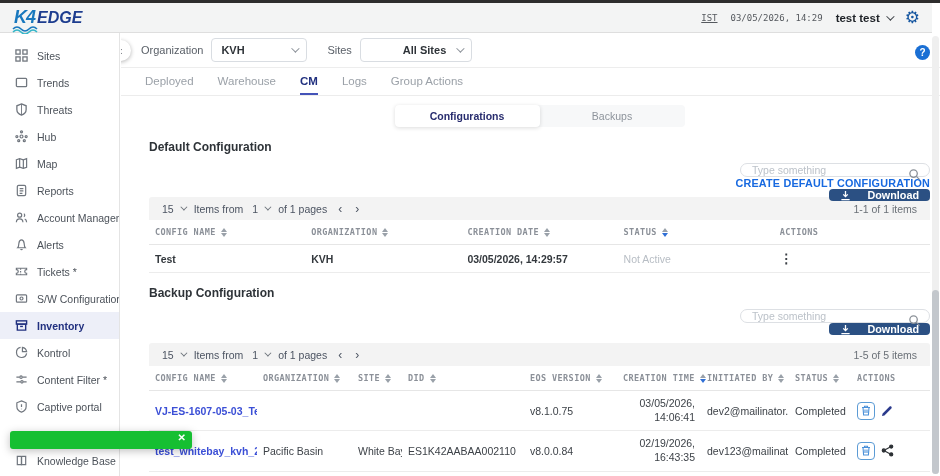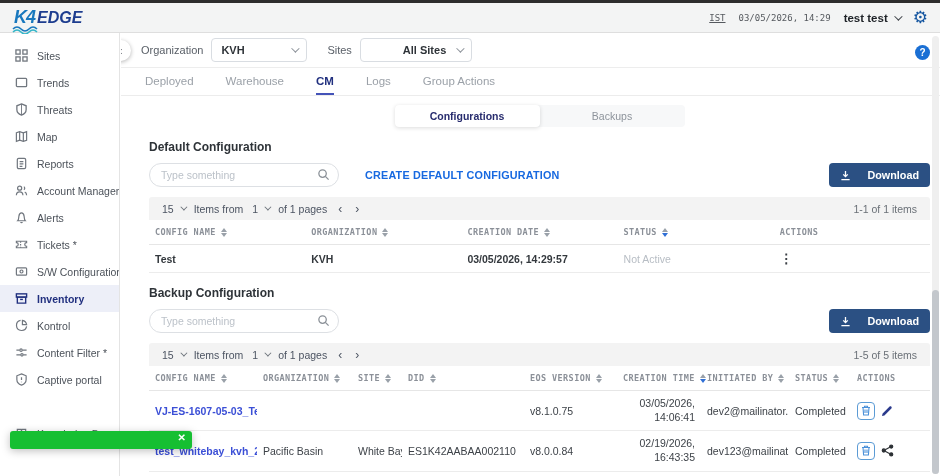--- a/index.html
+++ b/index.html
@@ -4,21 +4,21 @@
 <style>
   * { margin:0; padding:0; box-sizing:border-box; }
   html,body { width:940px; height:476px; }
   body {
     position:relative; overflow:hidden; background:#fff;
     font-family:"Liberation Sans", sans-serif; font-size:11px; color:#3d4248;
   }
   
   .topstrip { height:3px; background:#2d2d2d; }
   .header {
-    position:absolute; top:3px; left:0; right:0; height:30px;
+    position:absolute; top:3px; left:0; right:8px; height:30px;
     background:#f3f4f4; border-bottom:1px solid #dedede;
     display:flex; align-items:center; padding:0 12px 0 14px; z-index:4;
   }
   .logo { display:flex; align-items:baseline; position:relative; }
   .logo .k4 { font-style:italic; font-weight:bold; font-size:18px; color:#1878be; letter-spacing:-1px; }
   .logo .edge { font-style:italic; font-weight:bold; font-size:16px; color:#1d3d8f; margin-left:2px; }
   .logo svg.wave { position:absolute; left:-2px; bottom:-6px; }
   .header-right { margin-left:auto; display:flex; align-items:center; gap:13px; }
   .mono { font-family:"DejaVu Sans Mono", monospace; font-size:9px; color:#55595e; }
   .tz { text-decoration:underline; cursor:pointer; }
@@ -42,30 +42,30 @@
   .collapse-btn { position:absolute; left:-11px; top:7px; width:21px; height:21px; border-radius:50%;
     background:#fff; box-shadow:0 1px 4px rgba(0,0,0,.3); display:flex; align-items:center; justify-content:center;
     color:#5a5f66; font-size:12px; cursor:pointer; z-index:5; }
   .flt-label { color:#5a6068; font-size:11px; }
   .selbox { display:inline-flex; align-items:center; justify-content:space-between; gap:8px;
     border:1px solid #d9dde2; border-radius:4px; background:#fff; height:24px; padding:0 9px;
     font-size:11px; font-weight:bold; color:#2e3338; cursor:pointer; }
   .selbox .chev { border-color:#8b9199; }
   .help-btn { position:absolute; right:10px; top:12px; width:15px; height:15px; border-radius:50%;
     background:#1a6fd4; color:#fff; font-size:10px; font-weight:bold; display:flex; align-items:center; justify-content:center; cursor:pointer; }
-  .tabs { height:28px; display:flex; align-items:stretch; gap:32px; padding-left:24px; border-bottom:1px solid #ececec; }
+  .tabs { height:28px; display:flex; align-items:stretch; gap:24px; padding-left:24px; border-bottom:1px solid #ececec; }
   .tab { display:flex; align-items:center; font-size:11.5px; color:#9ba1a8; cursor:pointer; border-bottom:2px solid transparent; }
   .tab.active { color:#21307f; font-weight:bold; border-bottom-color:#4453b8; }
   .content { padding:0 10px 0 28px; }
   .subtab-row { margin-top:9px; display:flex; justify-content:center; }
   .segmented { display:flex; background:#f7f8f9; border-radius:4px; }
   .seg { width:145px; text-align:center; padding:5px 0; font-size:10.5px; color:#8d939b; cursor:pointer; border-radius:4px; }
   .seg.active { background:#fff; color:#272c6e; font-weight:bold; box-shadow:0 1px 4px rgba(0,0,0,.14); }
   h2.section { margin:13px 0 9px; font-size:12px; font-weight:bold; color:#2e3338; }
-  .toolbar { display:flex; align-items:center; height:24px; }
+  .toolbar { display:flex; align-items:flex-end; height:24px;flex-direction:column; }
   .searchbox { position:relative; width:190px; height:24px; }
   .searchbox input { width:100%; height:100%; border:1px solid #dde0e4; border-radius:13px; padding:0 28px 0 11px; font-size:10.5px; color:#3d4248; font-family:"Liberation Sans",sans-serif; outline:none; }
   .searchbox input::placeholder { color:#bcc2c9; }
   .searchbox svg { position:absolute; right:9px; top:5px; }
   .create-link { margin-left:26px; color:#1769e0; font-weight:bold; font-size:10.8px; letter-spacing:.2px; cursor:pointer; }
   .dl-btn { margin-left:auto; background:#2b5083; color:#fff; border:none; border-radius:4px; height:24px;
     padding:0 11px; font-size:10.8px; font-weight:bold; display:flex; align-items:center; gap:16px; cursor:pointer; font-family:"Liberation Sans",sans-serif; }
   .pagebar { margin-top:10px; height:23px; background:#f3f3f3; border-radius:3px 3px 0 0;
     display:flex; align-items:center; padding:0 13px; gap:9px; font-size:10.5px; color:#4c5462; }
   .mini-sel { display:flex; align-items:center; gap:6px; cursor:pointer; }
@@ -137,20 +137,31 @@
         <rect x="1.5" y="2.5" width="11" height="9" rx="1"></rect>
       </svg>
     <span>Trends</span>
   </div>
   <div class="nav-item">
     <svg width="13" height="13" viewBox="0 0 14 14" fill="none" stroke-width="1.4">
         <path d="M7 1 L12 3 V7 C12 10 10 12 7 13 C4 12 2 10 2 7 V3 Z"></path>
         <path d="M7 1 V13" stroke-width="1"></path>
       </svg>
     <span>Threats</span>
+  </div>
+  <div class="nav-item">
+    <svg width="13" height="13" viewBox="0 0 14 14" fill="none" stroke-width="1.3">
+        <circle cx="7" cy="7" r="1.6"></circle>
+        <circle cx="7" cy="2" r="1.1"></circle>
+        <circle cx="12" cy="7" r="1.1"></circle>
+        <circle cx="2" cy="7" r="1.1"></circle>
+        <circle cx="4" cy="11.5" r="1.1"></circle>
+        <circle cx="10" cy="11.5" r="1.1"></circle>
+      </svg>
+    <span>Hub</span>
   </div>
   <div class="nav-item">
     <svg width="13" height="13" viewBox="0 0 14 14" fill="none" stroke-width="1.3">
         <path d="M1.5 3 L5 1.8 L9 3 L12.5 1.8 V11 L9 12.2 L5 11 L1.5 12.2 Z"></path>
         <path d="M5 1.8 V11 M9 3 V12.2"></path>
       </svg>
     <span>Map</span>
   </div>
   <div class="nav-item">
     <svg width="13" height="13" viewBox="0 0 14 14" fill="none" stroke-width="1.3">

